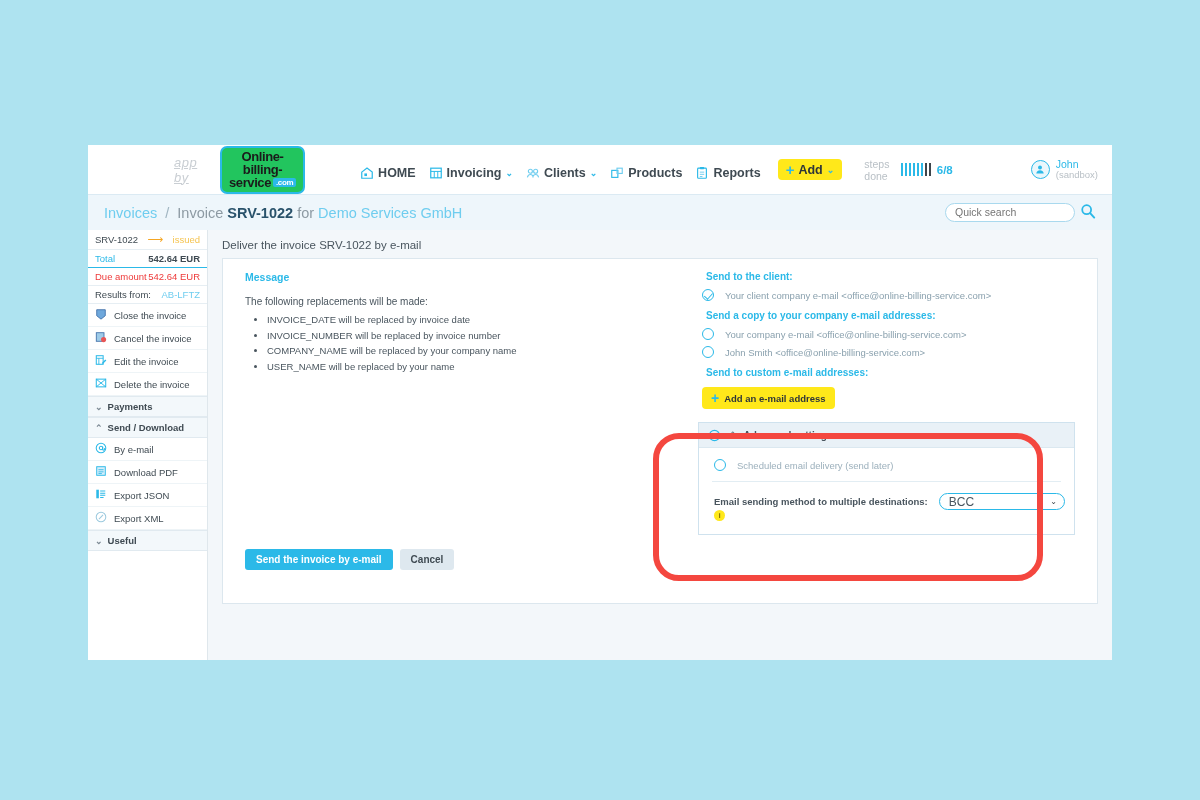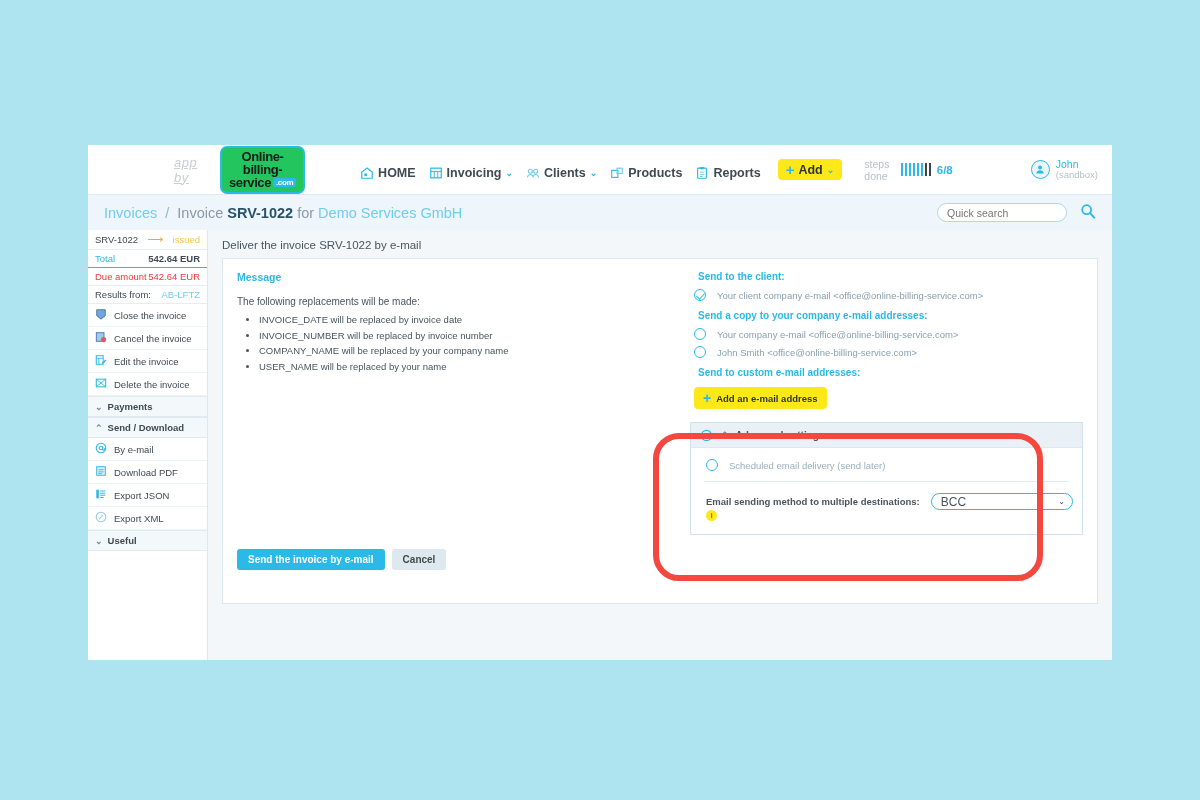--- a/index.html
+++ b/index.html
@@ -74,21 +74,21 @@
   
   .crumbbar {
     height: 36px; background: #eef6fb; border-top: 1px solid #dbeaf3;
     display: flex; align-items: center; padding: 0 16px; position: relative;
   }
   .crumb { font-size: 14.5px; color: #6fcdef; }
   .crumb .sep { color: #9fb4c0; margin: 0 4px; }
   .crumb .plain { color: #8d9aa3; }
   .crumb b { color: #29526b; }
   .search {
-    position: absolute; right: 16px; display: flex; align-items: center; gap: 13px;
+    position: absolute; right: 16px; display: flex; gap: 5px;
   }
   .search input {
     width: 130px; height: 19px; border: 1px solid #a9d9ee; border-radius: 10px;
     background: #fff; font-size: 10.5px; color: #9fb0ba; padding: 0 9px;
     font-family: "Liberation Sans", sans-serif; outline: none;
   }
 
   
   .body { display: flex; height: 430px; background: #f3f7fa; }
 
@@ -119,21 +119,21 @@
     padding: 4px 7px; font-size: 9.5px; color: #3f4a52; font-weight: bold;
     background: #f3f8fb; border-bottom: 1px solid #e1eaf0; border-top: 1px solid #e1eaf0;
   }
   .sgrp .cv { color: #7b8893; font-size: 9px; }
 
   
   .content { flex: 1; padding: 9px 14px 0 14px; position: relative; }
   .ptitle { font-size: 11.5px; color: #49555e; margin-bottom: 7px; }
   .card {
     background: #fff; border: 1px solid #dce7ee;
-    padding: 12px 14px 14px; height: 346px; position: relative;
+    padding: 12px 22px 14px; height: 346px; position: relative;
   }
   .cols { display: flex; gap: 18px; }
   .colL { width: 435px; flex: 0 0 435px; }
   .colR { flex: 1; }
 
   .flabel { font-size: 10.5px; font-weight: bold; color: #2bb9e8; margin-bottom: 4px; }
   .msgbox {
     border: 1.5px solid #2bb9e8; border-radius: 7px; height: 148px;
     padding: 8px 9px; font-size: 9.5px; color: #49555e; line-height: 1.45;
     white-space: pre-wrap; overflow: hidden; background: #fff;

